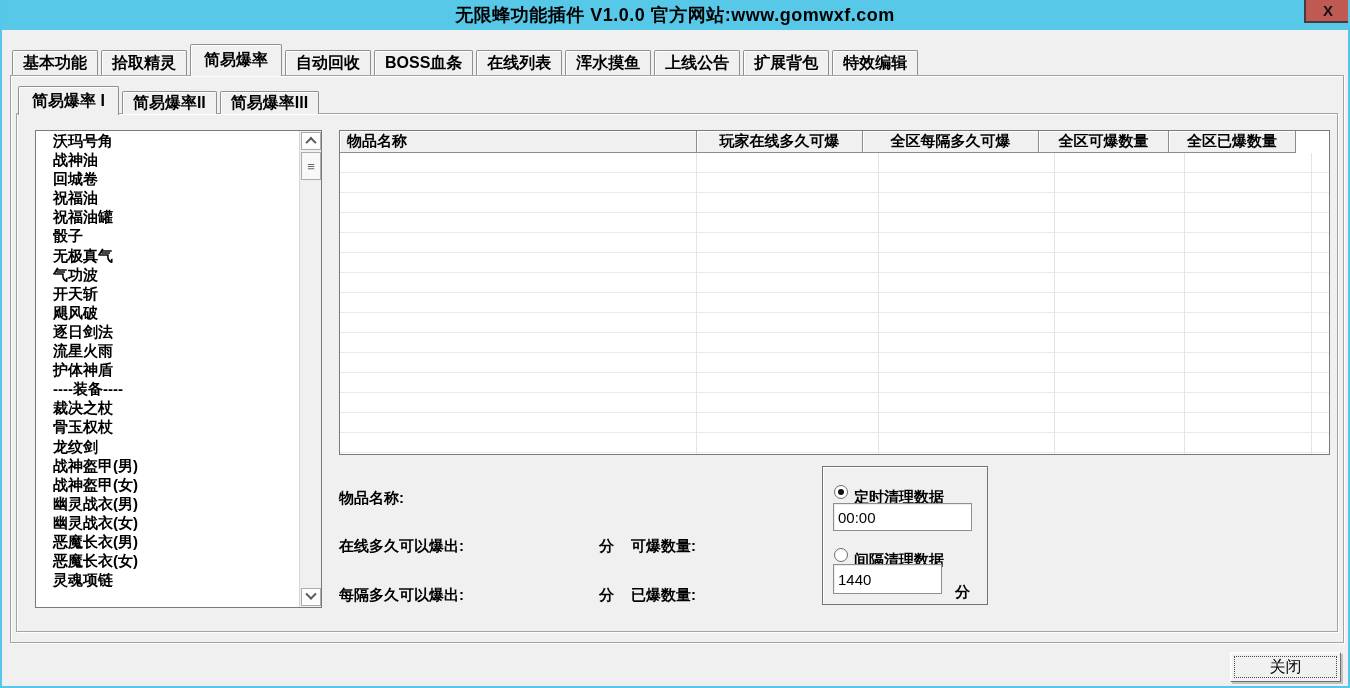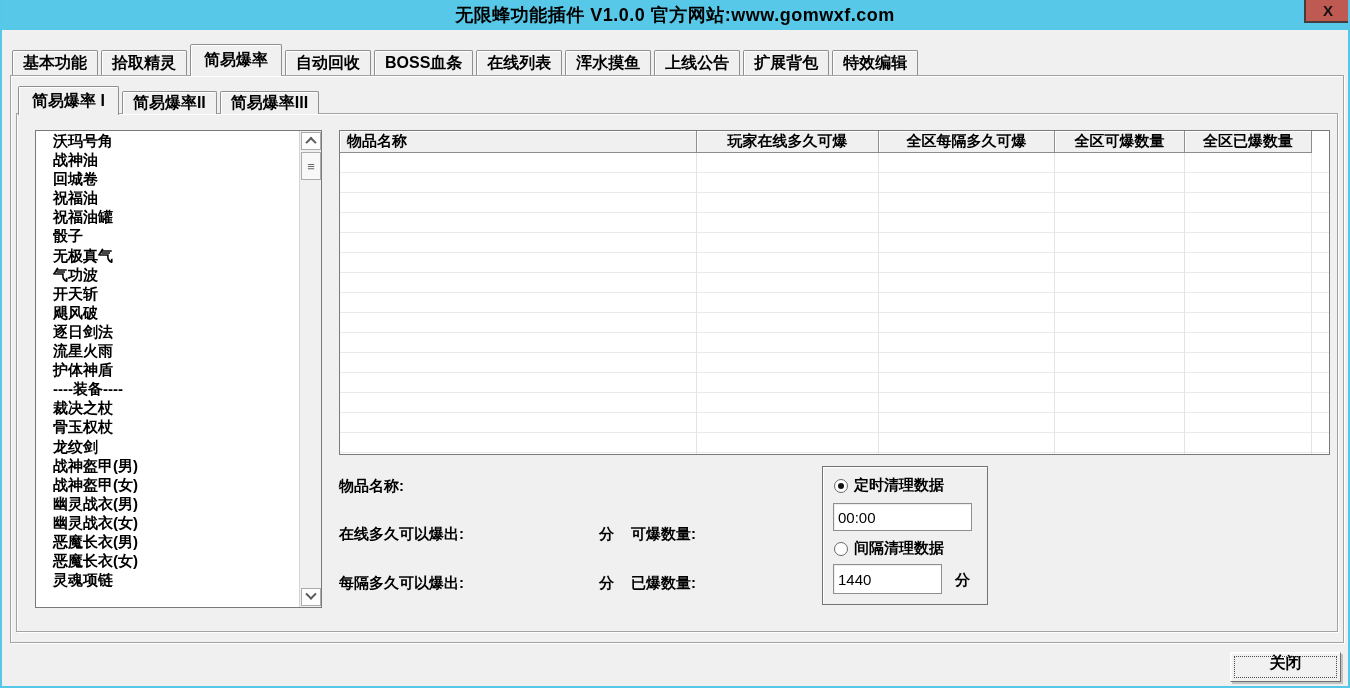--- a/index.html
+++ b/index.html
@@ -94,33 +94,33 @@
   }
   #grid-header { position:absolute; left:0; top:0; width:100%; height:22px; display:flex;border-radius:8px; }
   .gh-cell {
     height:22px; background:#f0f0f0;
     border-right:1px solid #8d8d8d; border-bottom:1px solid #8d8d8d;
     box-shadow:inset 1px 1px 0 #ffffff;
     display:flex; align-items:center; justify-content:center;
     font-size:15px; font-weight:bold; white-space:nowrap; overflow:hidden; cursor:default;
   }
   .gh-cell:nth-child(1){ width:357px; justify-content:flex-start; padding-left:7px; }
-  .gh-cell:nth-child(2){ width:182px; }
+  .gh-cell:nth-child(2){ width:166px; }
   .gh-cell:nth-child(3){ width:176px; }
   .gh-cell:nth-child(4){ width:130px; }
   .gh-cell:nth-child(5){ width:127px; }
   .gh-cell:nth-child(6){ flex:1; border-right:none; }
   #grid-body {
     position:absolute; left:0; top:22px; right:0; bottom:0;
     background:repeating-linear-gradient(to bottom,#ffffff 0px,#ffffff 19px,#eaeaea 19px,#eaeaea 20px);
   }
   .vline { position:absolute; top:0; bottom:0; width:1px; background:#e4e4e4; }
 
   
-  .flabel { font-size:15px; font-weight:bold; white-space:nowrap; color:#000; cursor:default; }
+  .flabel { font-size:15px; font-weight:bold; white-space:nowrap; color:#000; cursor:default;margin-top:12px; }
   .tbox {
     position:absolute; background:#ffffff; border:1px solid #8f8f8f;
     box-shadow:inset 1px 1px 0 rgba(0,0,0,0.07);
     font-family:"Liberation Sans","DejaVu Sans",sans-serif;
     font-size:15px; padding:0 4px; color:#000; outline:none;
   }
 
   
   #cleanup-panel {
     left:820px; top:466px; width:166px; height:139px;
@@ -134,22 +134,22 @@
   }
   .radio-dot { width:6px; height:6px; border-radius:50%; background:transparent; }
   .radio-row.checked .radio-dot { background:#111; }
   .radio-row .flabel { font-size:15px; }
 
   
   .btn {
     position:absolute; background:#f1f1f1;
     border:1px solid; border-color:#ffffff #6f6f6f #6f6f6f #ffffff;
     box-shadow:2px 2px 0 #c3c3c3, inset 1px 1px 0 #fafafa;
-    display:flex; justify-content:center;
-    font-size:16px; font-weight:bold; cursor:default;
+    display:flex; align-items:center; justify-content:center;
+    font-size:16px; font-weight:normal; cursor:default;
   }
   .btn .inner-focus {
     position:absolute; left:3px; right:3px; top:3px; bottom:3px;
     border:1px dotted #4a4a4a; display:none;
   }
   #close-dialog-btn .inner-focus { display:block; }
 </style>
 </head>
 <body>
 

